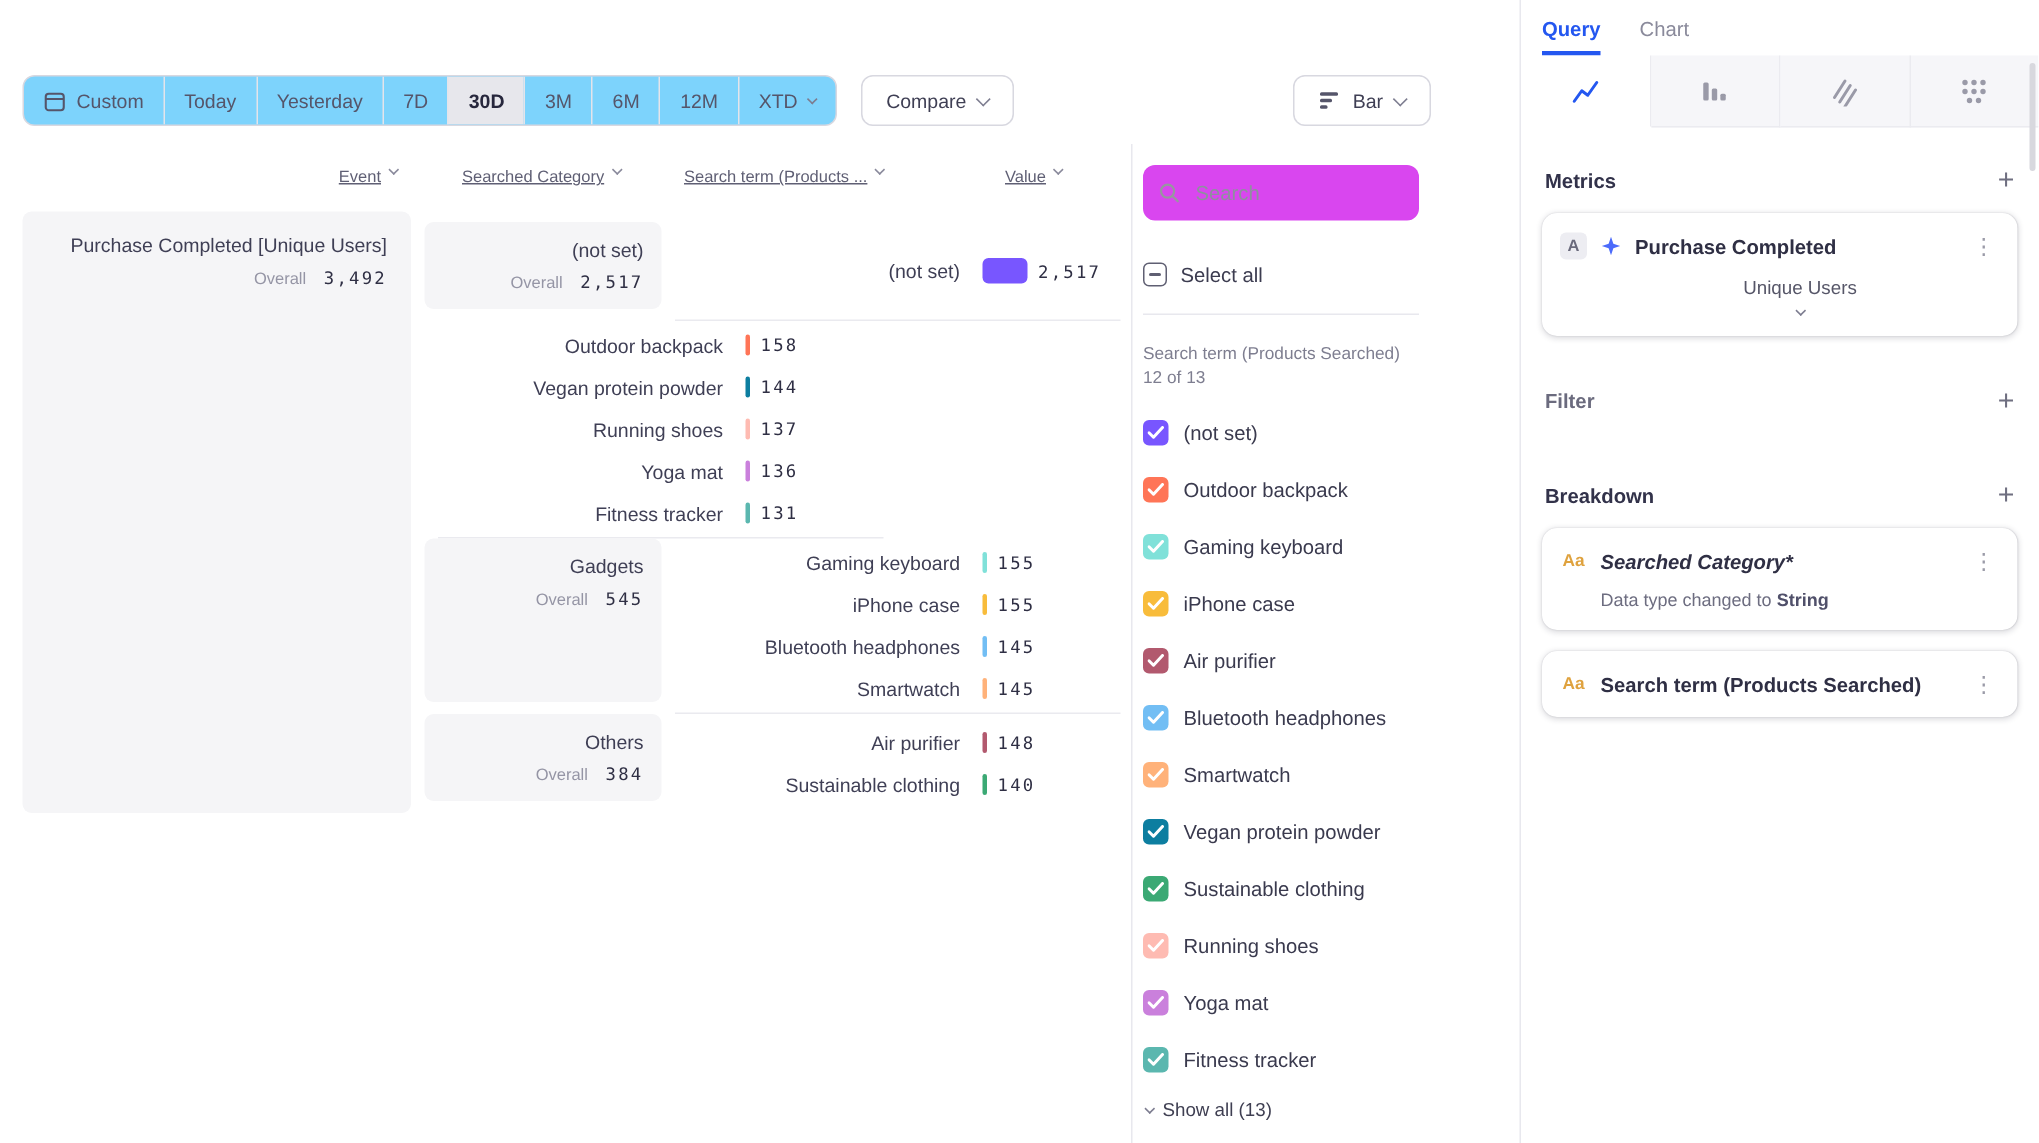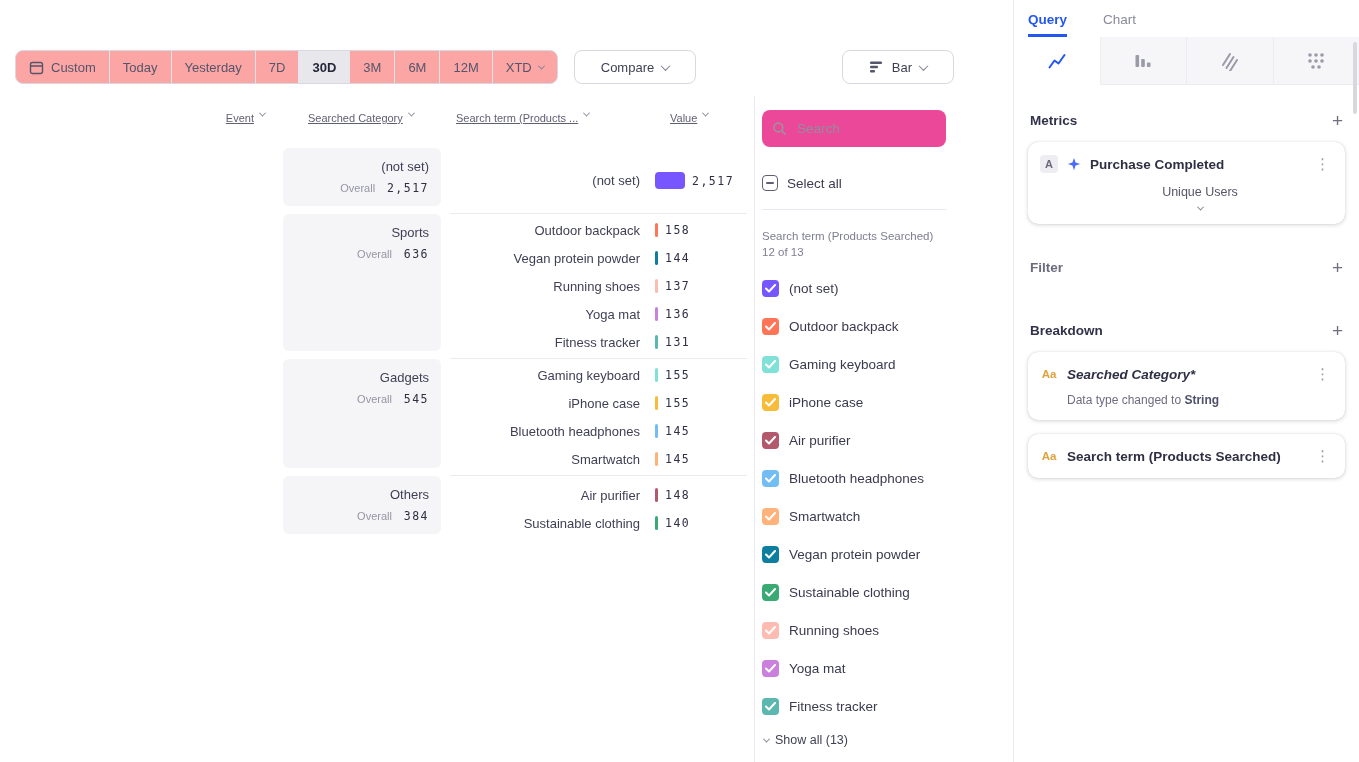--- a/index.html
+++ b/index.html
@@ -8,25 +8,25 @@
     width:1359px; height:762px; position:relative; overflow:hidden;
     background:#ffffff; color:#3c3c50;
     font-family:"Liberation Sans", sans-serif; font-size:13.5px;
   }
   .num { font-family:"DejaVu Sans Mono", monospace; font-size:11.5px; letter-spacing:1.5px; color:#2f2f44; }
 
   
   .main { position:absolute; left:0; top:0; width:1013px; height:762px; }
 
   .toolbar { position:absolute; left:15px; top:50px; width:939px; height:34px; display:flex; align-items:center; }
-  .seg { display:inline-flex; height:34px; border:1px solid #d8d8e0; border-radius:8px; overflow:hidden; background:#fca5a5; }
+  .seg { display:inline-flex; height:34px; border:1px solid #d8d8e0; border-radius:8px; overflow:hidden; background:#7dd3fc; }
   .seg-cell { display:flex; align-items:center; gap:7px; padding:0 13px; font-size:13px; color:#55556a; border-left:1px solid #e4e4ea; cursor:pointer; white-space:nowrap; }
   .seg-cell:first-child { border-left:none; }
   .seg-cell.active { background:#e7e7ec; color:#27273c; font-weight:bold; }
-  .btn { display:inline-flex; align-items:center; gap:8px; height:34px; padding:0 26px; border:1px solid #d8d8e0; border-radius:8px; background:#fff; font-size:13px; color:#3f3f54; cursor:pointer; }
+  .btn { display:inline-flex; align-items:center; gap:8px; height:34px; padding:0 16px; border:1px solid #d8d8e0; border-radius:8px; background:#fff; font-size:13px; color:#3f3f54; cursor:pointer; }
   .btn.compare { margin-left:16px; }
   .btn.chart-type { margin-left:auto; }
   .chev { width:7px; height:7px; border-right:1.5px solid currentColor; border-bottom:1.5px solid currentColor; transform:rotate(45deg) translate(-1px,-1px); display:inline-block; }
   .chev.small { width:5px; height:5px; }
   .chev.gray { color:#7d7d90; }
 
   
   .thead { position:absolute; top:112px; height:26px; display:flex; align-items:flex-start; gap:6px; font-size:11px; color:#5f5f74;text-decoration:underline; }
   .thead .chev { color:#8a8a9c; }
   #th-event { left:15px; width:250px; justify-content:flex-end; }
@@ -46,37 +46,37 @@
   .cat { width:158px; min-height:58px; margin-bottom:8px; background:#f5f5f7; border-radius:6px; padding:10px 12px; text-align:right; }
   .rows { width:297px; margin-left:9px; display:flex; flex-direction:column; justify-content:center; padding:2px 0; }
   .group:not(:last-child) .rows { border-bottom:1px solid #eaeaef; }
   .row { height:28px; display:flex; align-items:center; }
   .term { width:190px; text-align:right; font-size:13px; color:#3f3f55; white-space:nowrap; }
   .bar { margin-left:15px; height:14px; border-radius:2px; flex:none; }
   .val { margin-left:7px; }
 
   
   .vdiv { position:absolute; left:754px; top:96px; bottom:0; width:1px; background:#e8e8ee; }
-  .searchbox { position:absolute; left:762px; top:110px; width:184px; height:37px; background:#ec4899; border-radius:8px; display:flex; align-items:center; padding:0 10px; gap:8px; }
+  .searchbox { position:absolute; left:762px; top:110px; width:184px; height:37px; background:#d946ef; border-radius:8px; display:flex; align-items:center; padding:0 10px; gap:8px; }
   .searchbox input { border:none; outline:none; background:transparent; font-family:"Liberation Sans",sans-serif; font-size:13.5px; color:#3c3c50; width:130px; }
   .searchbox input::placeholder { color:#8f8f9f; }
   .selectall { position:absolute; left:762px; top:175px; display:flex; align-items:center; gap:9px; cursor:pointer; }
   .cb-ind { width:16px; height:16px; border:1.5px solid #5f5f72; border-radius:4px; background:#fff; display:flex; align-items:center; justify-content:center; }
   .cb-ind .dash { width:8px; height:2px; background:#5f5f72; border-radius:1px; }
   .hdiv { position:absolute; left:762px; top:209px; width:184px; height:1px; background:#e8e8ee; }
   .legend-sub { position:absolute; left:762px; top:228px; width:180px; font-size:11.5px; line-height:16px; color:#7e7e90; }
   .legend-list { position:absolute; left:762px; top:269px; width:250px; }
   .legend-item { height:38px; display:flex; align-items:center; gap:10px; cursor:pointer; }
   .cb { width:17px; height:17px; border-radius:4px; display:flex; align-items:center; justify-content:center; flex:none; }
   .legend-label { font-size:13.5px; color:#3a3a4e; }
   .showall { position:absolute; left:764px; top:733px; display:flex; align-items:center; gap:6px; font-size:12.5px; color:#3f3f52; cursor:pointer; }
 
   
   .panel { position:absolute; right:0; top:0; width:346px; height:762px; border-left:1px solid #e8e8ee; background:#fff; }
-  .panel-tabs { display:flex; gap:36px; padding:12px 0 0 14px; height:37px; }
+  .panel-tabs { display:flex; gap:26px; padding:12px 0 0 14px; height:37px; }
   .ptab { font-size:13.5px; color:#8a8a9b; cursor:pointer; padding-bottom:8px; }
   .ptab.active { color:#2457f0; font-weight:bold; border-bottom:3px solid #2457f0; }
   .icon-tabs { display:flex; height:48px; }
   .icon-tab { flex:1; display:flex; align-items:center; justify-content:center; background:#f6f6f9; border-right:1px solid #ebebf0; border-bottom:1px solid #ebebf0; cursor:pointer; color:#9a9aa8; }
   .icon-tab:last-child { border-right:none; }
   .icon-tab.active { background:#fff; border-bottom-color:#fff; color:#2457f0; }
   .section-h { display:flex; align-items:center; justify-content:space-between; padding:0 16px 0 16px; margin-top:28px; }
   .section-title { font-size:13.5px; font-weight:bold; color:#32324a; }
   .section-title.light { color:#6b6b7e; font-weight:bold; }
   .plus-btn { font-size:19px; font-weight:300; color:#6f6f80; cursor:pointer; line-height:14px; }
@@ -165,46 +165,46 @@
   </div>
   <div class="thead" id="th-term">
     <span>Search term (Products ...</span>
     <span class="chev small"></span>
   </div>
   <div class="thead" id="th-value">
     <span>Value</span>
     <span class="chev small"></span>
   </div>
 
+  <div class="event-card">
+    <div class="cell-name">Purchase Completed [Unique Users]</div>
+    <div class="cell-overall">
+      <span class="ov-label">Overall</span>
+      <span class="num">3,492</span>
+    </div>
+  </div>
 
   <div class="groups">
       <div class="group">
     <div class="cat">
       <div class="cell-name">(not set)</div>
       <div class="cell-overall">
         <span class="ov-label">Overall</span>
         <span class="num">2,517</span>
       </div>
     </div>
     <div class="rows">
           <div class="row">
     <div class="term">(not set)</div>
     <div class="bar" style="width: 30px; background: rgb(120, 86, 255); height: 17px; border-radius: 4px;"></div>
     <div class="val num">2,517</div>
   </div>
         </div>
   </div>
       <div class="group">
-    <div class="cat">
-      <div class="cell-name">Sports</div>
-      <div class="cell-overall">
-        <span class="ov-label">Overall</span>
-        <span class="num">636</span>
-      </div>
-    </div>
     <div class="rows">
           <div class="row">
     <div class="term">Outdoor backpack</div>
     <div class="bar" style="width: 3px; background: rgb(255, 117, 87);"></div>
     <div class="val num">158</div>
   </div>
           <div class="row">
     <div class="term">Vegan protein powder</div>
     <div class="bar" style="width: 3px; background: rgb(13, 126, 160);"></div>
     <div class="val num">144</div>

